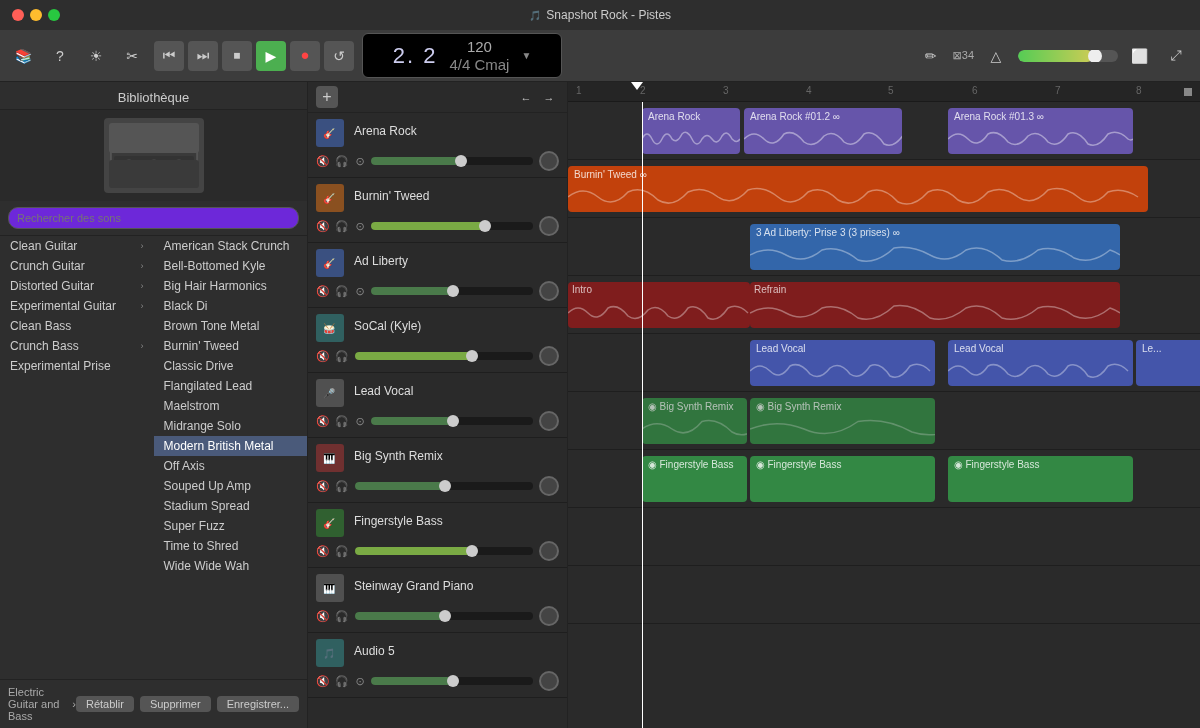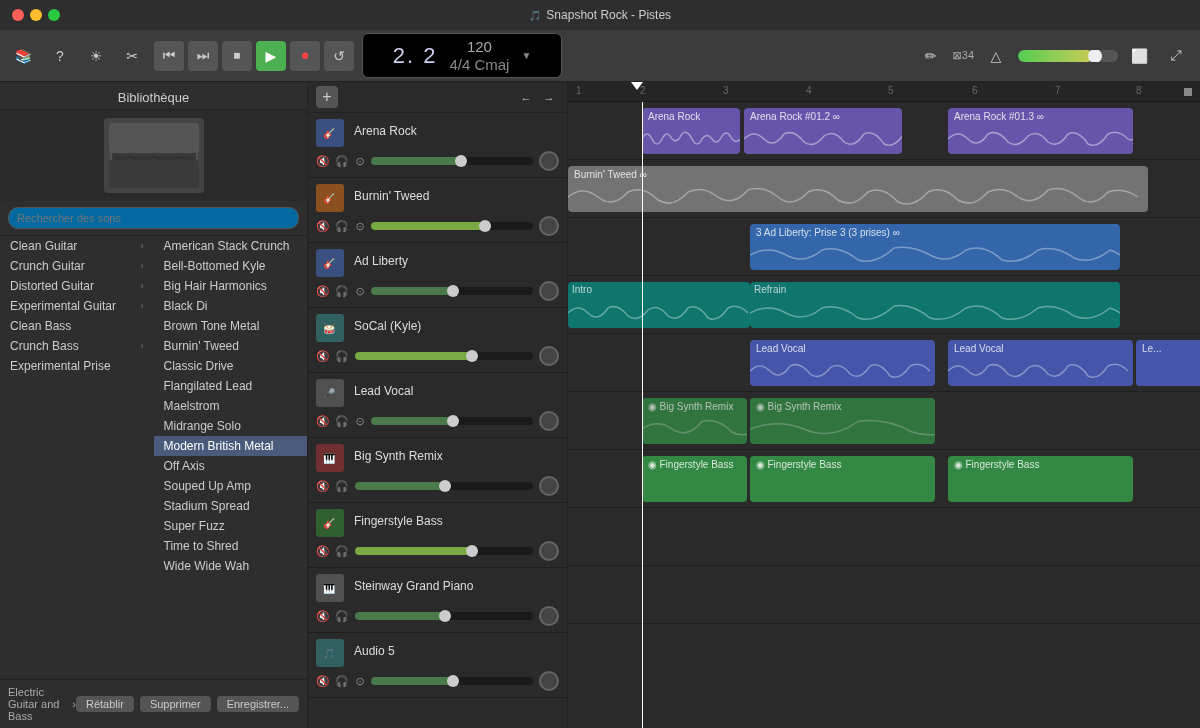--- a/index.html
+++ b/index.html
@@ -198,21 +198,21 @@
       background: #3a3a3a;
       border-radius: 3px;
     }
     .search-bar {
       padding: 6px 8px;
       border-bottom: 1px solid #222;
     }
     .search-input {
       width: 100%;
       padding: 4px 8px;
-      background: #0369a1;
+      background: #6d28d9;
       border: 1px solid #555;
       border-radius: 10px;
       color: #ccc;
       font-size: 11px;
       outline: none;
     }
 
     
     .categories-area {
       display: flex;
@@ -424,21 +424,21 @@
       position: absolute;
       bottom: 0; left: 0; right: 0;
       height: 30px;
       opacity: 0.6;
     }
     
     .clip-purple { background: #6655aa; }
     
     .clip-blue { background: #4455aa; }
     
-    .clip-yellow { background: #0f766e; }
+    .clip-yellow { background: #7f1d1d; }
     
     .clip-green { background: #338844; }
     
     .clip-blue2 { background: #3366aa; }
 
     .playhead {
       position: absolute;
       top: 0;
       width: 1px;
       background: #fff;
@@ -839,21 +839,21 @@
 
         <div class="timeline-clip clip-purple" style="left:380px;width:185px;">
           <span class="clip-label">Arena Rock #01.3 ∞</span>
           <svg class="waveform" viewBox="0 0 185 30" preserveAspectRatio="none">
             <path d="M0,15 Q10,5 20,15 Q30,25 40,10 Q50,5 60,18 Q70,25 80,12 Q90,5 100,18 Q110,25 120,10 Q130,5 140,20 Q150,25 160,10 Q170,5 180,15 Q183,17 185,15" stroke="rgba(255,255,255,0.7)" stroke-width="1.5" fill="none"></path>
           </svg>
         </div>
       </div>
 
       <div class="timeline-track-row">
-        <div class="timeline-clip" style="left:0px;width:580px;background:#737373;">
+        <div class="timeline-clip" style="left:0px;width:580px;background:#c2410c;">
           <span class="clip-label">Burnin' Tweed ∞</span>
           <svg class="waveform" viewBox="0 0 580 30" preserveAspectRatio="none">
             <path d="M0,15 Q15,3 30,15 Q45,27 60,10 Q75,3 90,18 Q105,27 120,10 Q135,3 150,15 Q165,25 180,8 Q195,3 210,15 Q225,27 240,10 Q255,3 270,18 Q285,27 300,10 Q315,3 330,20 Q345,27 360,10 Q375,3 390,18 Q405,27 420,10 Q435,3 450,15 Q465,25 480,8 Q495,3 510,15 Q525,27 540,10 Q555,5 570,15" stroke="rgba(255,255,255,0.6)" stroke-width="1.5" fill="none"></path>
           </svg>
         </div>
       </div>
 
       <div class="timeline-track-row">
         <div class="timeline-clip clip-blue2" style="left:182px;width:370px;">
           <span class="clip-label">3  Ad Liberty: Prise 3 (3 prises) ∞</span>

